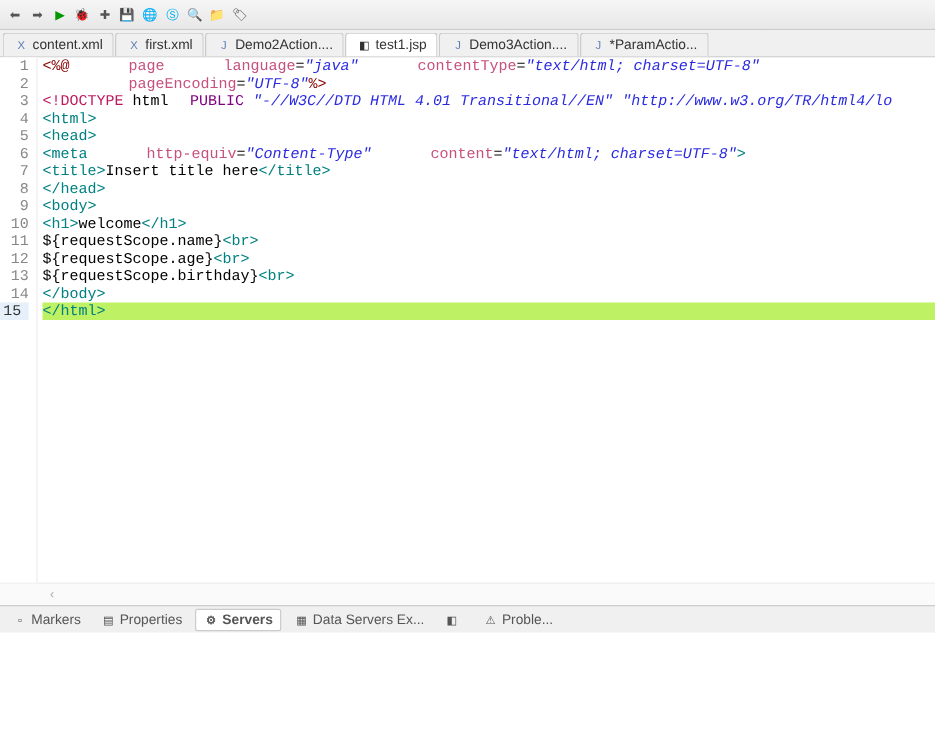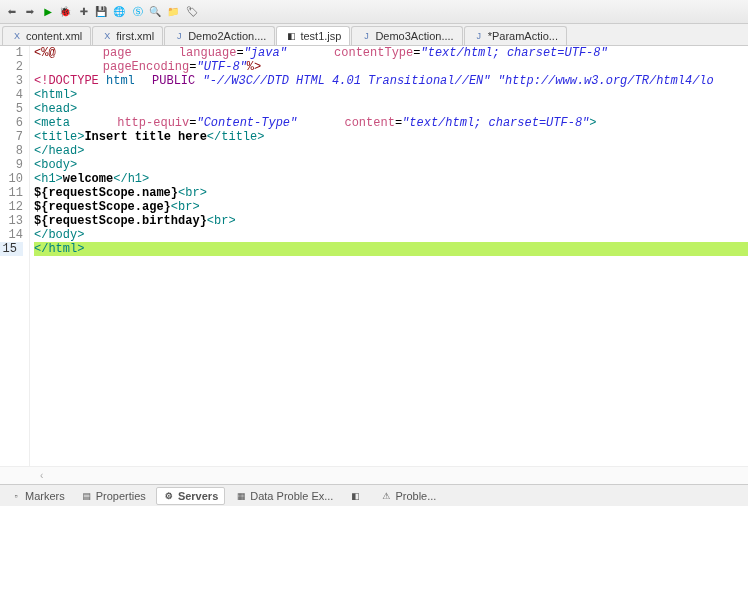--- a/index.html
+++ b/index.html
@@ -16,25 +16,25 @@
 .gutter { width: 30px; background: #fff; text-align: right; padding-right: 6px; color: #888; border-right: 1px solid #eee; user-select: none; }
 .gutter-line { height: 14px; }
 .gutter-line.current { background: #e6f0fa; color: #333; border-left: 3px solid #4a90d9; padding-right: 6px; margin-left: -3px; }
 .code { flex: 1; padding-left: 4px; white-space: pre; overflow: hidden; }
 .code-line { height: 14px; }
 .code-line.current { background: #bef264; }
 .directive { color: #800; }
 .attr-name { color: #c8507d; margin-left: 40px; }
 .attr-val { color: #2a2ae0; font-style: italic; }
 .tag { color: #008080; }
-.tag-name { color: #0369a1; }
+.tag-name { color: #000000; }
 .doctype { color: #be185d; }
 .keyword { color: #800080; margin-left: 10px; }
 .string { color: #2a2ae0; font-style: italic; }
-.text { color: #000; font-weight: bold; }
+.text { color: #000; }
 .scroll-area { height: 18px; background: #fafafa; border-top: 1px solid #eee; display: flex; align-items: center; padding-left: 40px; color: #aaa; font-size: 10px; }
 .bottom-tabs { height: 22px; background: #f0f0f0; border-top: 1px solid #ccc; display: flex; align-items: center; padding-left: 4px; gap: 4px; font-size: 11px; }
 .btab { display: flex; align-items: center; gap: 3px; padding: 2px 6px; color: #555; cursor: pointer; }
 .btab.active { background: #fff; border: 1px solid #ccc; border-radius: 2px; font-weight: bold; }
 .btab-icon { width: 12px; height: 12px; display: inline-flex; align-items: center; justify-content: center; font-size: 9px; }
 </style>
 </head>
 <body>
 
 <div class="toolbar">
@@ -111,21 +111,21 @@
     <div class="btab">
       <span class="btab-icon">▤</span>
       <span>Properties</span>
     </div>
     <div class="btab active">
       <span class="btab-icon">⚙</span>
       <span>Servers</span>
     </div>
     <div class="btab">
       <span class="btab-icon">▦</span>
-      <span>Data Proble Ex...</span>
+      <span>Data Servers Ex...</span>
     </div>
     <div class="btab">
       <span class="btab-icon">◧</span>
       <span></span>
     </div>
     <div class="btab">
       <span class="btab-icon">⚠</span>
       <span>Proble...</span>
     </div>
   </div>

